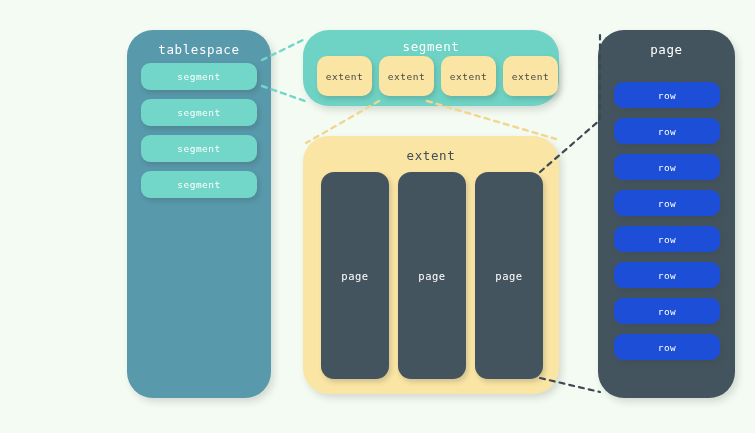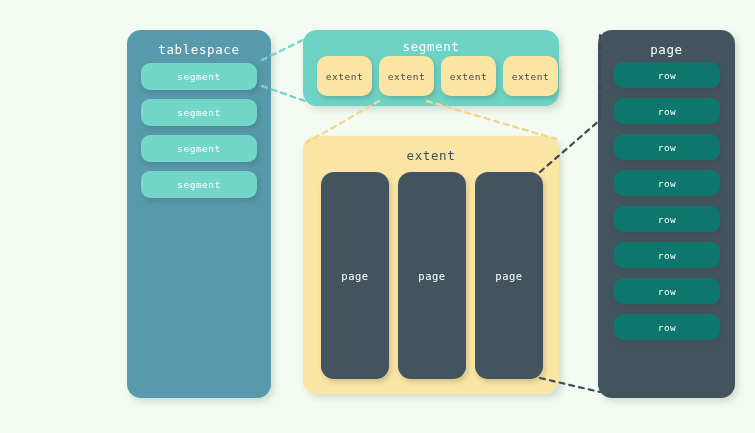--- a/index.html
+++ b/index.html
@@ -26,21 +26,21 @@
     width: 755px;
     height: 433px;
     pointer-events: none;
     z-index: 5;
   }
   .box {
     position: absolute;
     box-sizing: border-box;
   }
   .container-box {
-    border-radius: 14px;
+    border-radius: 26px;
     box-shadow: 3px 4px 7px rgba(80,95,85,0.20);
   }
   .title {
     position: absolute;
     left: 0;
     right: 0;
     text-align: center;
     font-size: 12.5px;
     letter-spacing: 0.6px;
     color: #ffffff;
@@ -109,22 +109,23 @@
   
   #page {
     left: 598px;
     top: 30px;
     width: 137px;
     height: 368px;
     background: #44545e;
   }
   #page .title { top: 12px; }
   .row-chip {
-    background: #0f766e;
+    background: #1d4ed8;
     color: #ffffff;
+    margin-top: 20px;
   }
 </style>
 </head>
 <body>
 
 <div id="canvas">
 
   <svg class="connectors" viewBox="0 0 755 433">
 
     <path d="M 262 60 L 305 39" fill="none" stroke="#72d6c9" stroke-width="2.4" stroke-dasharray="5 5" stroke-linecap="round"></path>

